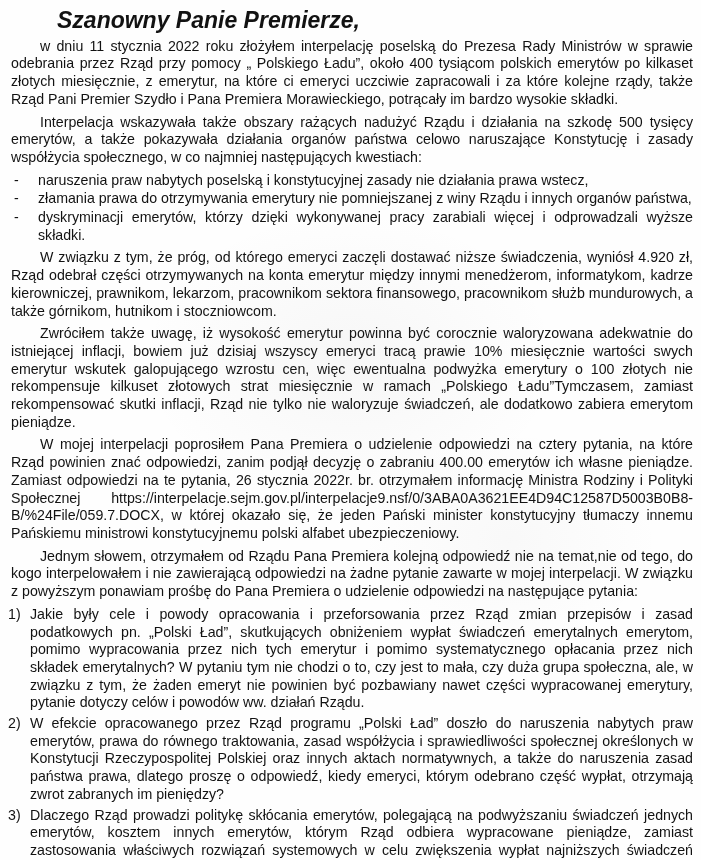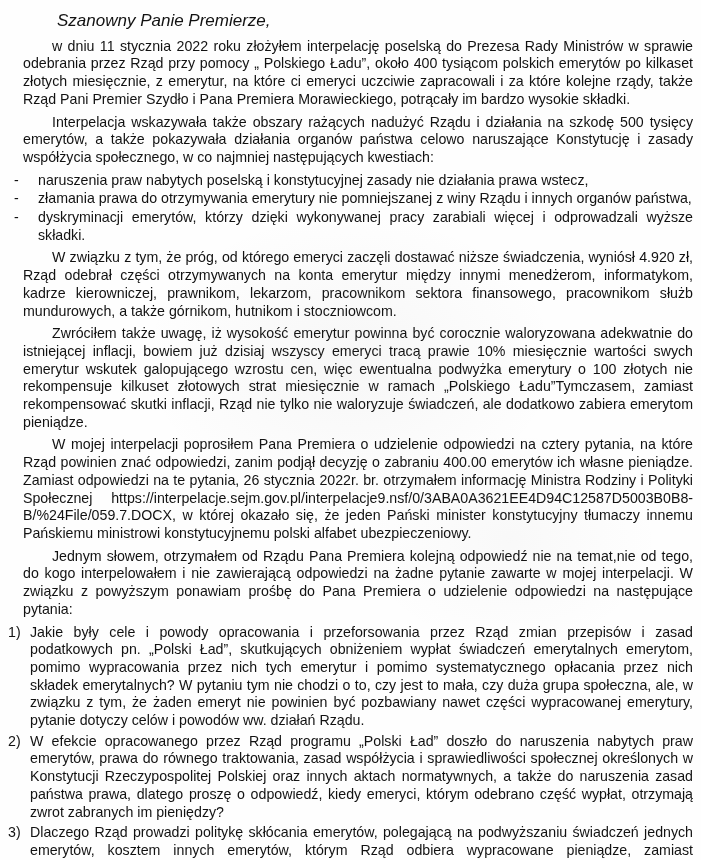--- a/index.html
+++ b/index.html
@@ -28,27 +28,27 @@
   }
   .smudge-1 {
     left: 140px; top: 210px; width: 420px; height: 300px;
     background: radial-gradient(ellipse at center, rgba(110,110,110,0.05), rgba(110,110,110,0.0) 70%);
   }
   .smudge-2 {
     left: 360px; top: 430px; width: 300px; height: 220px;
     background: radial-gradient(ellipse at center, rgba(120,120,120,0.04), rgba(120,120,120,0.0) 70%);
   }
   .salutation {
-    font-weight: normal;
+    font-weight: bold;
     font-style: italic;
-    font-size: 17px;
+    font-size: 23px;
     margin: 2px 0 8px 50px;
   }
   p.body-para {
-    margin: 0 0 5px 16px;
+    margin: 0 0 5px 4px;
     text-align: justify;
     text-indent: 29px;
   }
   .list {
     margin: 0 0 5px 0;
   }
   .list-item {
     display: flex;
     margin: 0 0 1px 0;
   }

